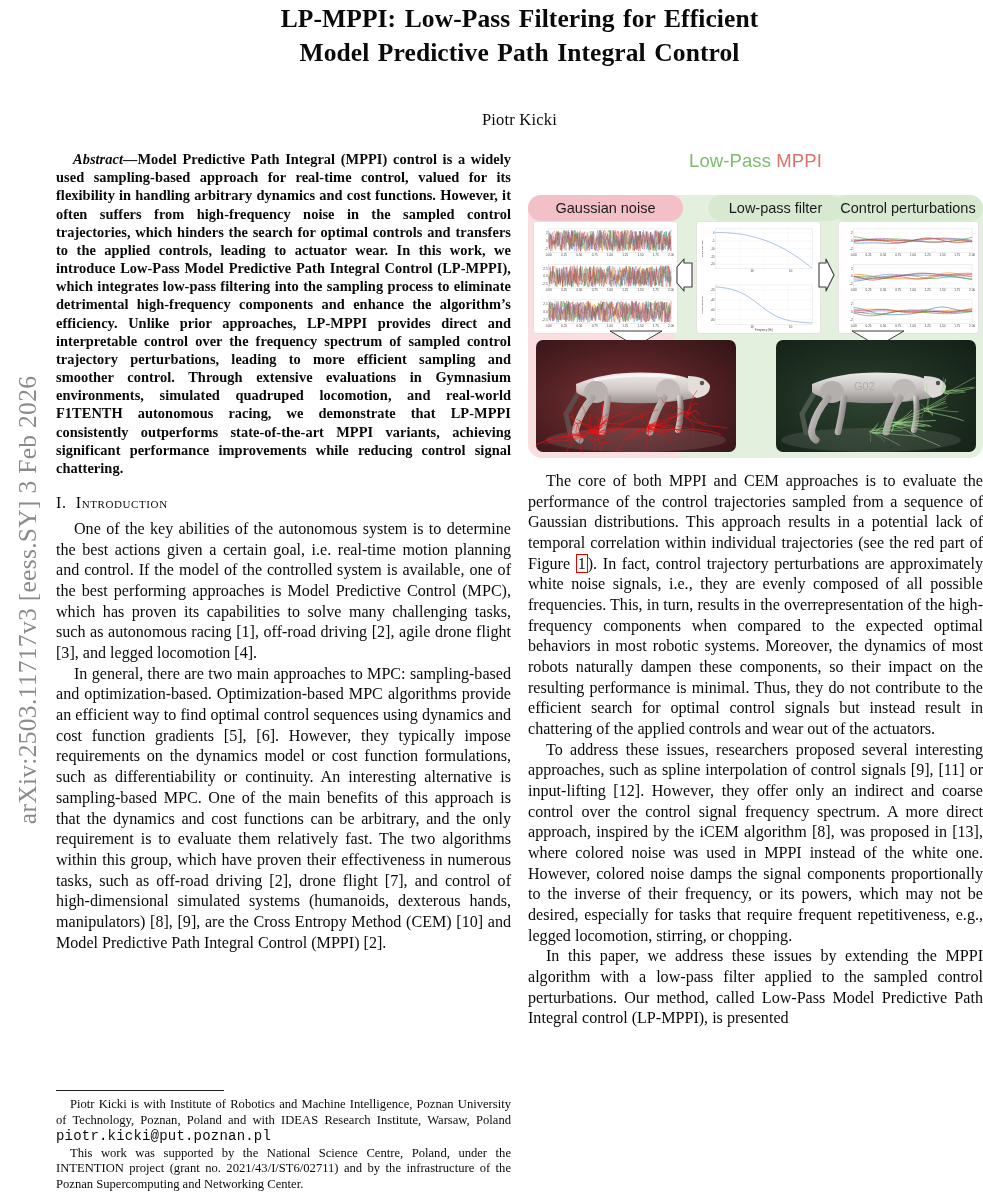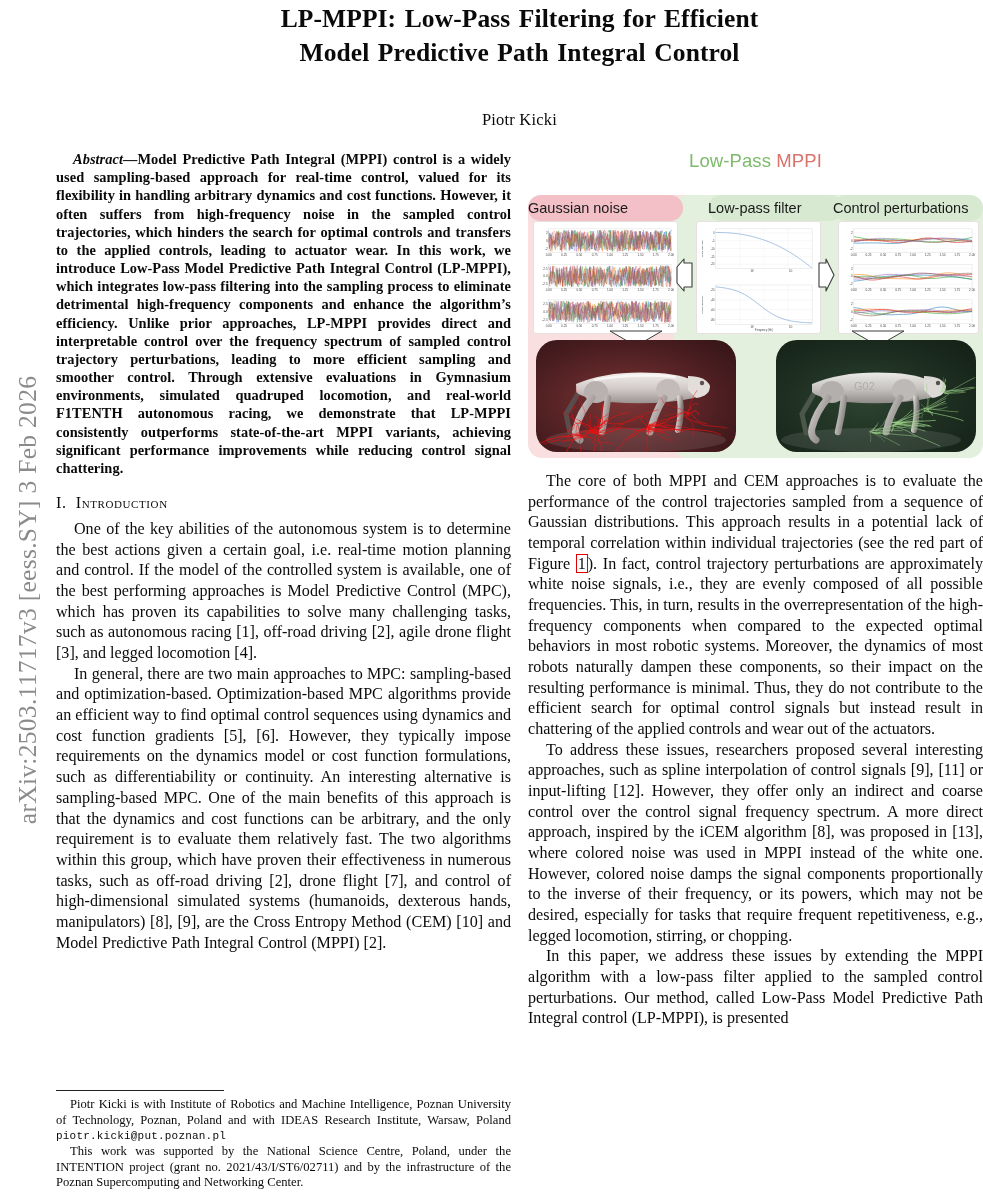--- a/index.html
+++ b/index.html
@@ -128,21 +128,21 @@
   .footnote-p {
     font-size: 12.6px;
     line-height: 1.245;
     text-align: justify;
     text-justify: inter-word;
     margin: 0;
     text-indent: 14px;
   }
   .mono {
     font-family: "Liberation Mono", "DejaVu Sans Mono", monospace;
-    font-size: 11px;
+    font-size: 14px;
     letter-spacing: 0.2px;
   }
 
   
   #figure-1 {
     position: relative;
     width: 455px;
   }
   #fig-title {
     text-align: center;
@@ -168,20 +168,21 @@
   }
   #bg-pink  { left: 0px;   top: 20px; width: 223px; height: 263px; background: #fadfe1; }
   #bg-green { left: 146px; top: 20px; width: 309px; height: 263px; background: #e2f0dd; }
 
   
   .pill {
     position: absolute;
     border-radius: 13px 13px 0 0;
     font-family: "Liberation Sans", sans-serif;
     font-size: 14.5px;
+    text-align: center;
     color: #1a1a1a;
     line-height: 26px;
     height: 26px;
     white-space: nowrap;
   }
   #pill-gauss { left: 0px;   top: 20px; width: 155px; background: #f2c0c6; border-radius:13px; }
   #pill-lpf   { left: 180px; top: 20px; width: 135px; background: #d8e9d2; border-radius:13px; }
   #pill-ctrl  { left: 305px; top: 20px; width: 150px; background: #d8e9d2; border-radius:13px; }
 
   
@@ -197,21 +198,21 @@
   #card-ctrl  { left: 310px; top: 46px; width: 141px; height: 113px; }
 
   
   .arrow { position: absolute; }
   #arrow-1 { left: 148px; top: 83px; }
   #arrow-2 { left: 290px; top: 83px; }
 
   
   .robotcard {
     position: absolute;
-    border-radius: 21px;
+    border-radius: 7px;
     overflow: hidden;
   }
   #robot-red   { left: 8px;   top: 165px; width: 200px; height: 112px; }
   #robot-green { left: 248px; top: 165px; width: 200px; height: 112px; }
   .robotcard svg { display: block; width: 100%; height: 100%; }
 
   
   #conn-red   { position:absolute; left: 80px;  top: 155px; }
   #conn-green { position:absolute; left: 322px; top: 155px; }
 

